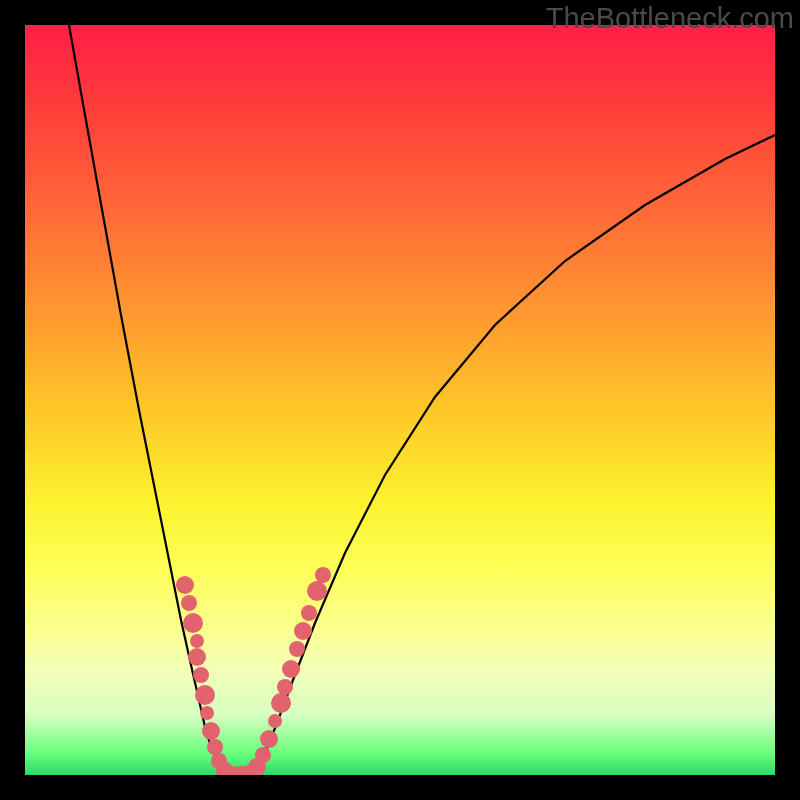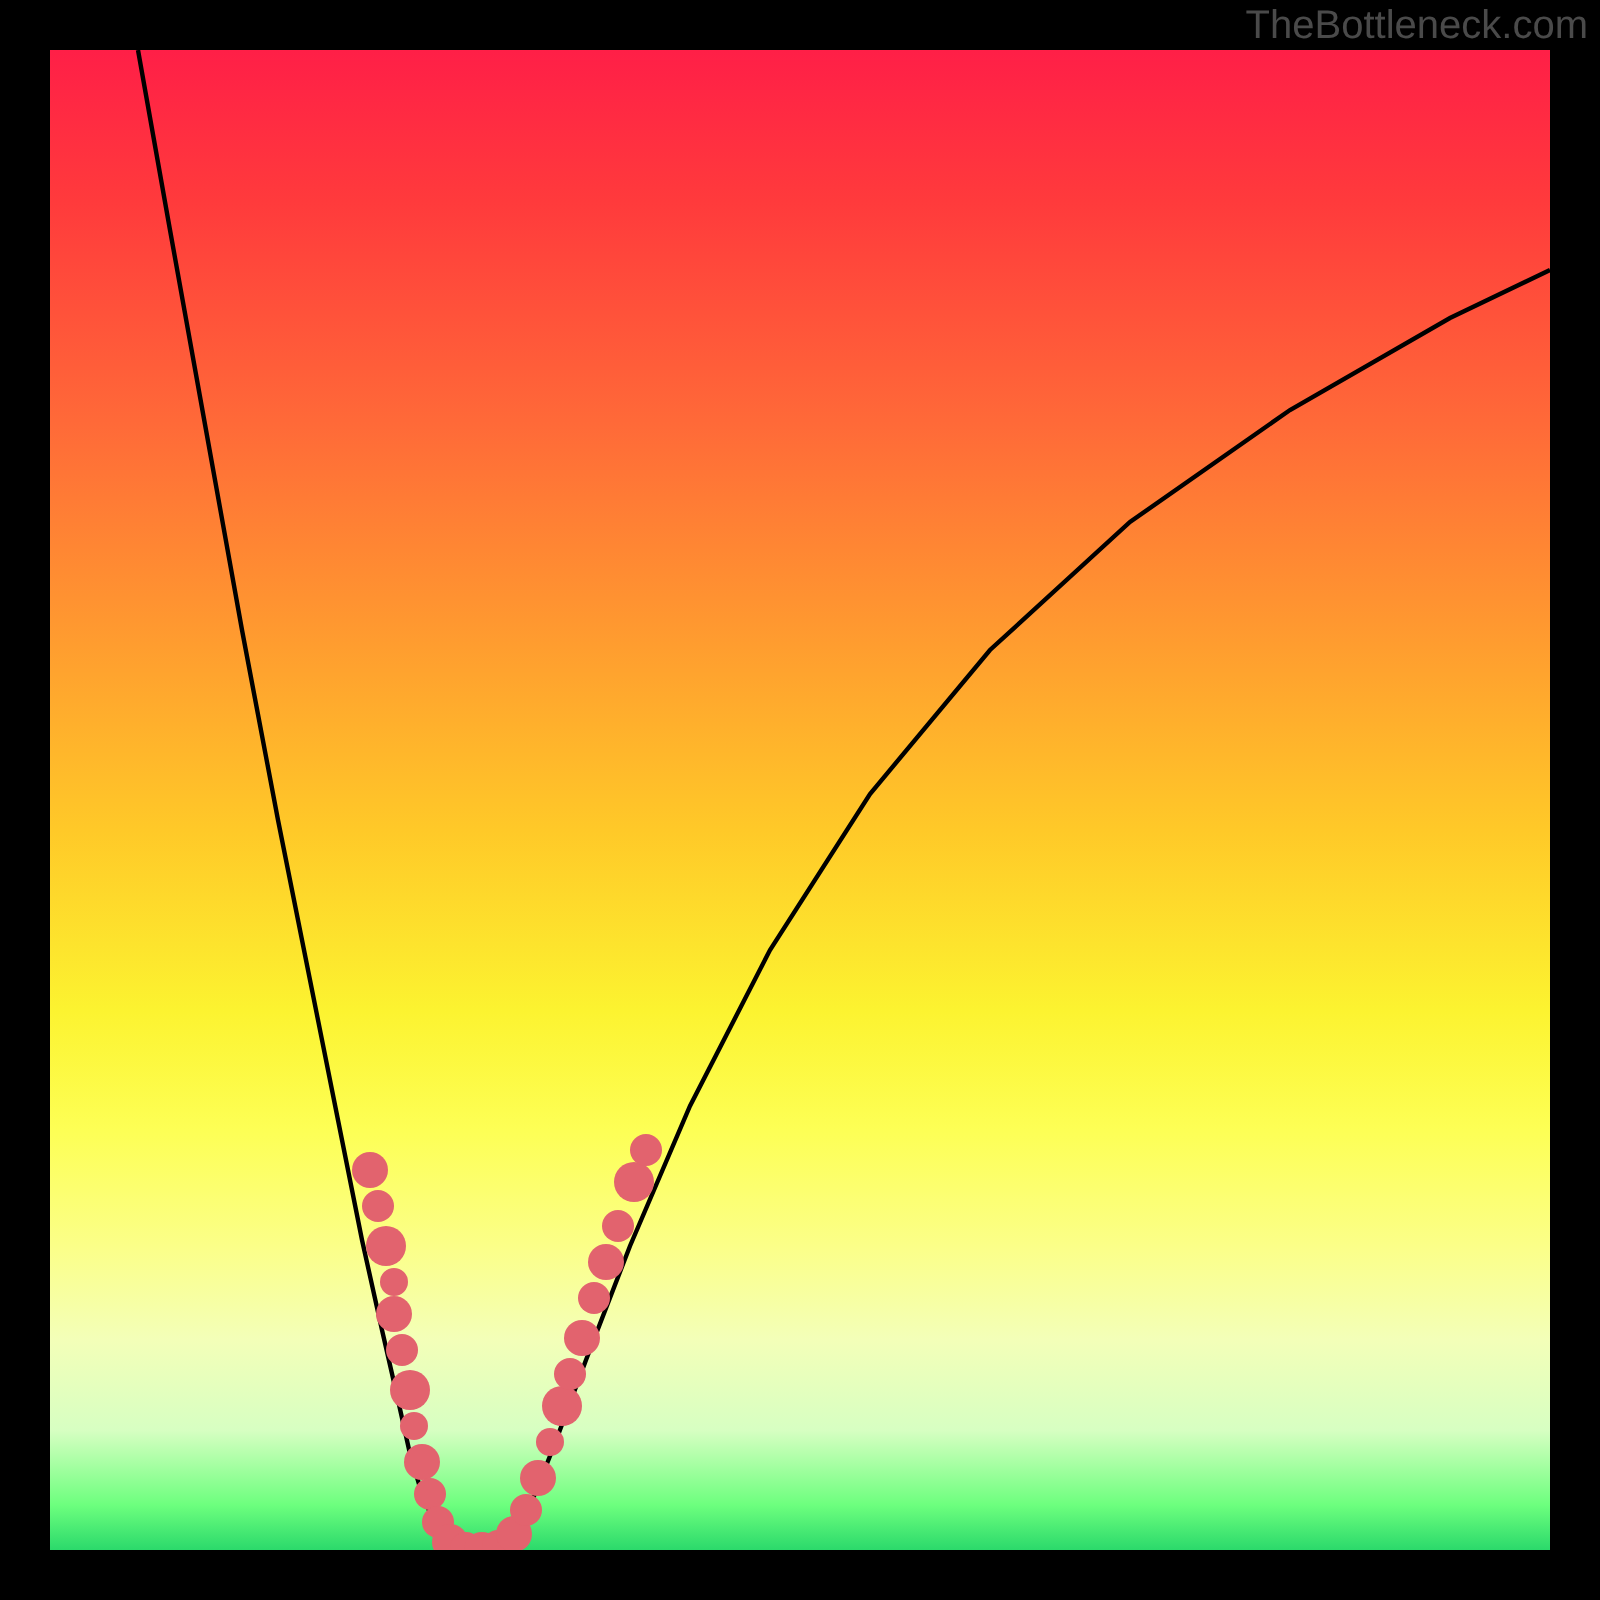--- a/index.html
+++ b/index.html
@@ -33,21 +33,21 @@
       #f3ffb8 86%,
       #d7ffc2 92%,
       #6dff7e 97%,
       #2bd96b 100%);
   }
   .watermark {
     position: absolute;
     top: 2px;
     right: 6px;
     color: #4a4a4a;
-    font-size: 20px;
+    font-size: 29px;
     font-weight: 400;
     letter-spacing: 0px;
     pointer-events: none;
   }
   svg.curve {
     position: absolute;
     left: 0; top: 0;
     width: 750px; height: 750px;
   }
   .curve path.line {

